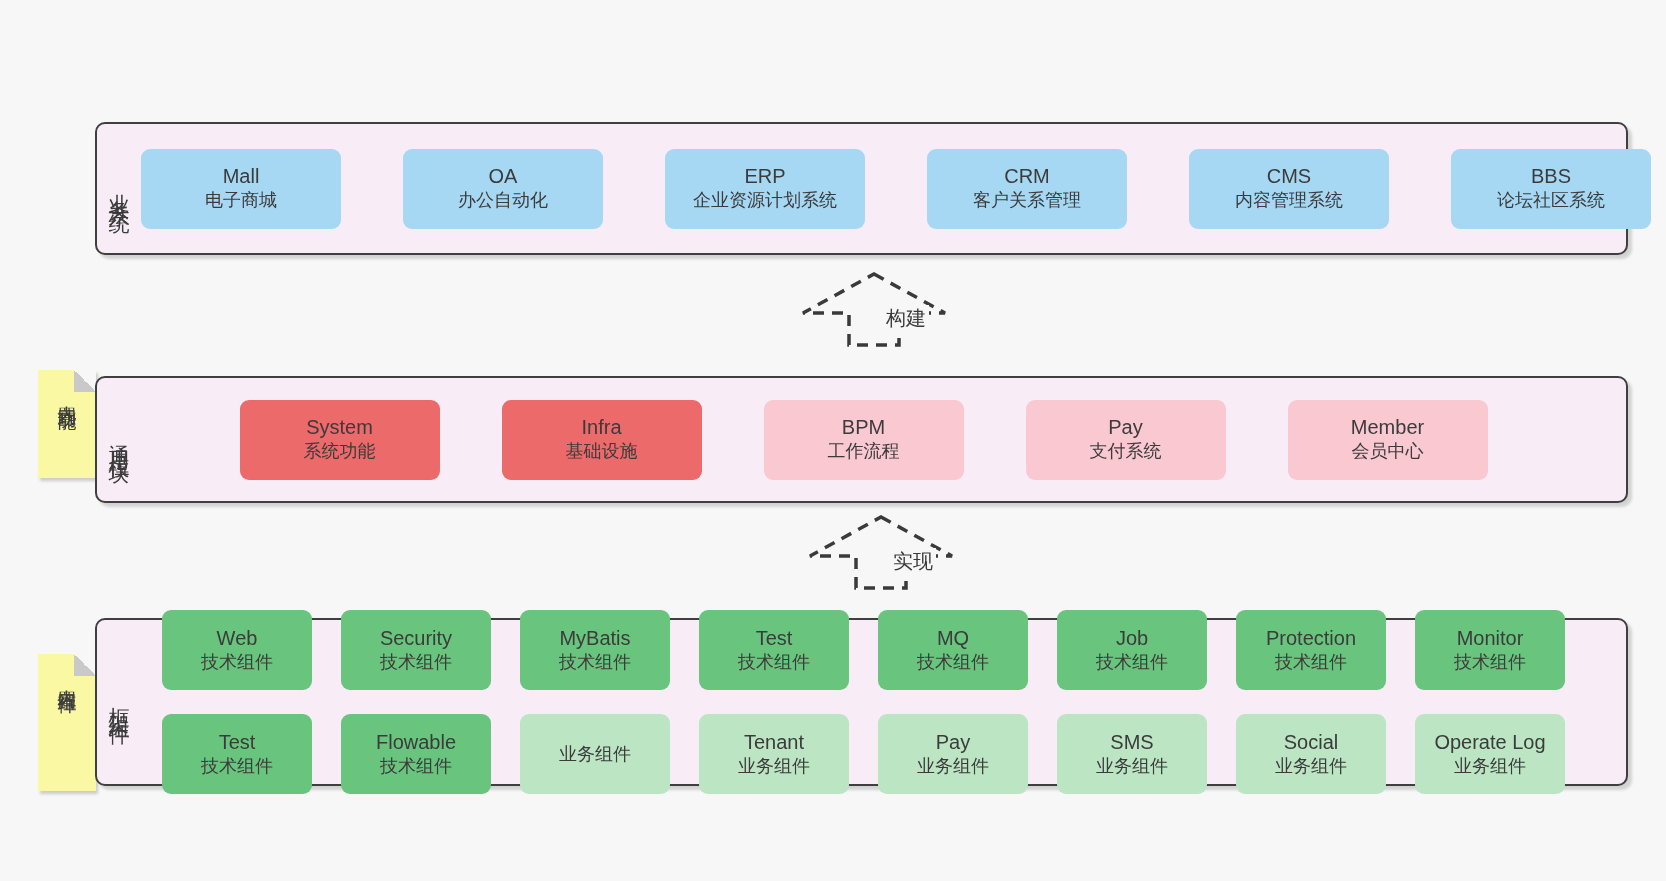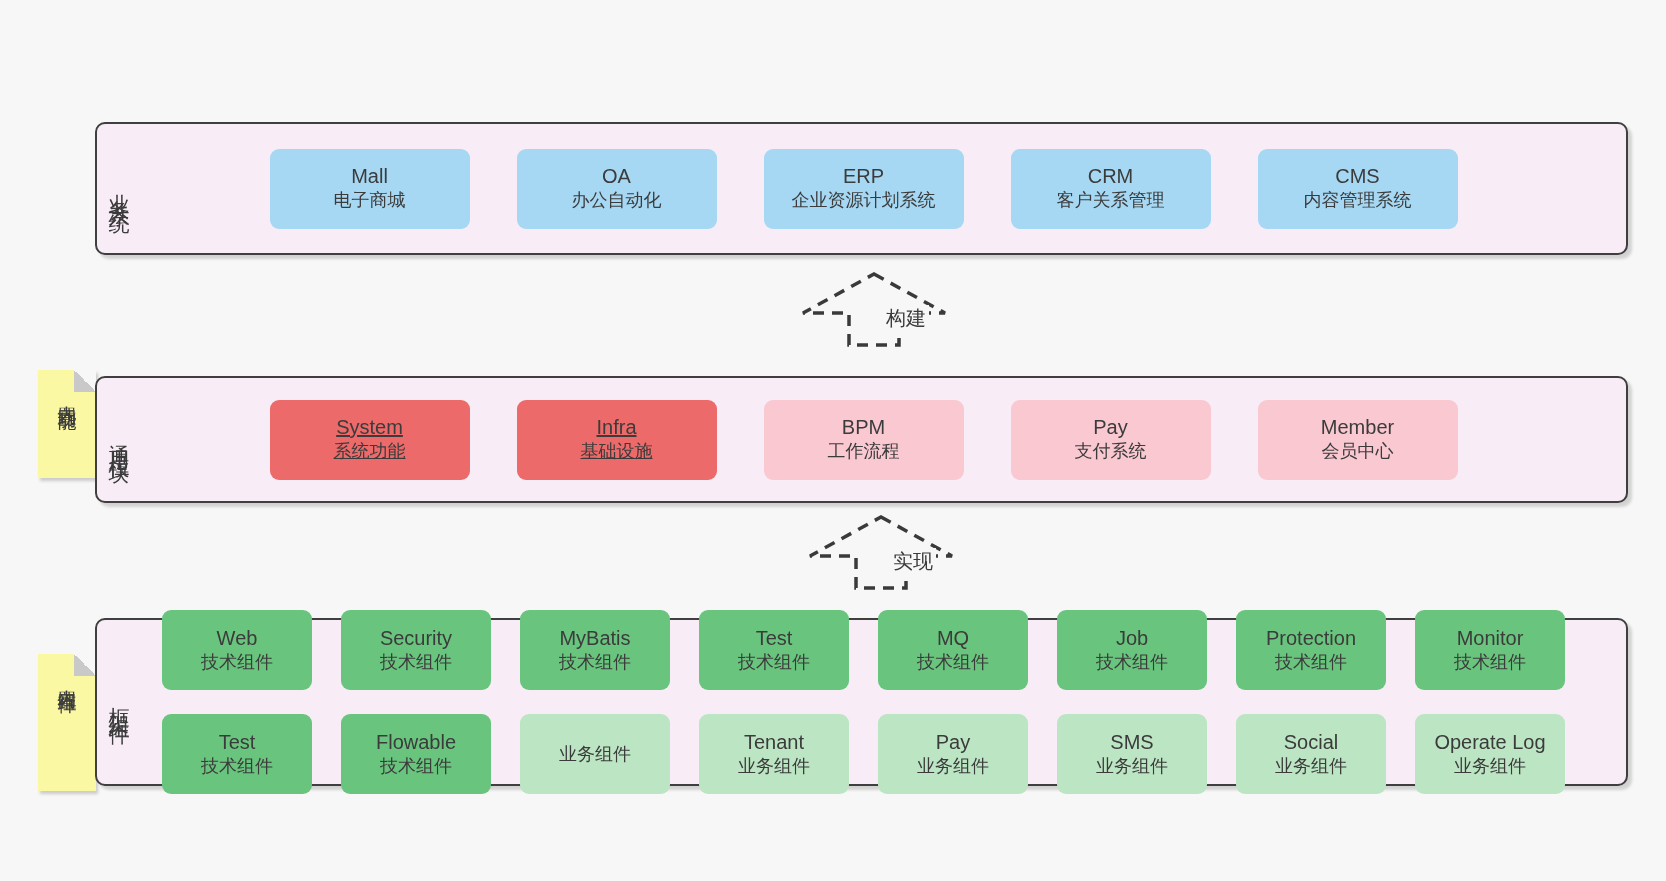--- a/index.html
+++ b/index.html
@@ -32,35 +32,35 @@
   .band-label{
     flex:0 0 44px;display:flex;align-items:center;justify-content:center;
     writing-mode:vertical-lr;text-orientation:upright;
     font-size:21px;letter-spacing:6px;color:var(--text);
   }
   .band-rows{
     flex:1;display:flex;flex-direction:column;justify-content:center;
     gap:24px;height:100%;padding-right:40px;
   }
   .band-row{display:flex;justify-content:center;}
-  .band-business .band-row,.band-modules .band-row{gap:47px;}
+  .band-business .band-row,.band-modules .band-row{gap:62px;}
   .band-framework .band-row{gap:29px;}
 
   
   .box{
     height:80px;border-radius:9px;
     display:flex;flex-direction:column;align-items:center;justify-content:center;
     text-align:center;padding:2px 6px;
   }
   .band-business .box,.band-modules .box{width:200px;}
   .band-framework .box{width:150px;}
   .box-name{font-size:20px;line-height:24px;}
   .box-desc{font-size:18px;line-height:25px;}
   .variant-blue{background:var(--box-blue);}
-  .variant-red{background:var(--box-red);text-decoration:underline;}
+  .variant-red{background:var(--box-red);}
   .variant-pink{background:var(--box-pink);}
   .variant-green{background:var(--box-green);}
   .variant-green-light{background:var(--box-green-light);}
 
   
   .sticky{
     position:absolute;background:var(--sticky-bg);
     box-shadow:2px 3px 3px rgba(0,0,0,0.18);
     display:flex;justify-content:center;padding-top:20px;
     z-index:0;
@@ -125,20 +125,24 @@
             <div class="box-desc">企业资源计划系统</div>
           </div>
           <div class="box variant-blue">
             <div class="box-name">CRM</div>
             <div class="box-desc">客户关系管理</div>
           </div>
           <div class="box variant-blue">
             <div class="box-name">CMS</div>
             <div class="box-desc">内容管理系统</div>
           </div>
+          <div class="box variant-blue">
+            <div class="box-name">BBS</div>
+            <div class="box-desc">论坛社区系统</div>
+          </div>
         </div>
       </div>
   </section>
 
   <div class="block-arrow arrow-1">
     <svg viewBox="0 0 150 76">
       <polygon points="75,3 146,42 100,42 100,74 50,74 50,42 4,42"></polygon>
     </svg>
     <span class="arrow-label">构建</span>
   </div>

